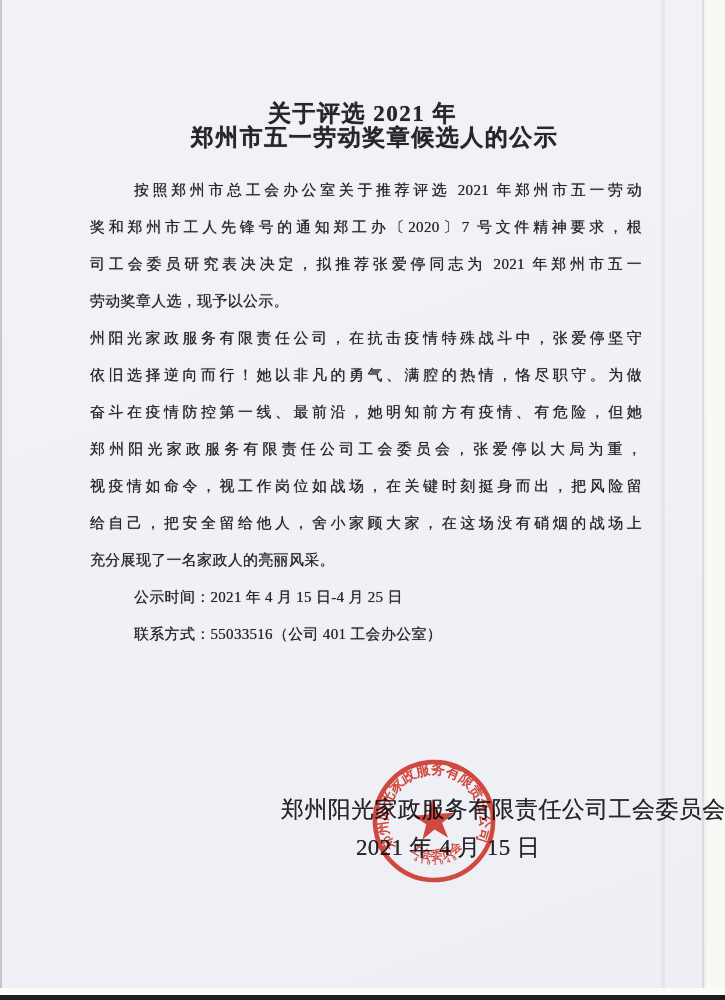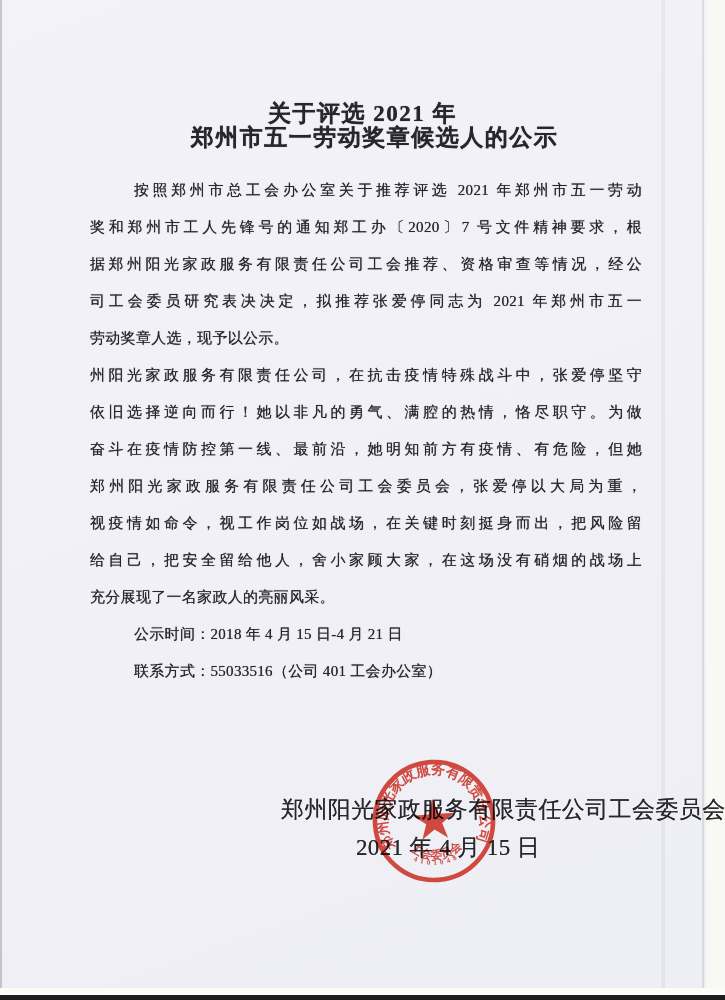--- a/index.html
+++ b/index.html
@@ -63,31 +63,30 @@
   <div class="edge-left"></div>
   <div class="bottom-light"></div>
   <div class="bottom-dark"></div>
 
   <div class="title l1">关于评选 2021 年</div>
   <div class="title l2">郑州市五一劳动奖章候选人的公示</div>
 
   <div class="body-block">
     <div class="line indent fill">按照郑州市总工会办公室关于推荐评选 2021 年郑州市五一劳动</div>
     <div class="line fill">奖和郑州市工人先锋号的通知郑工办〔2020〕7 号文件精神要求，根</div>
-    <div class="line fill">据郑州阳光家政服务有限责任公司工会推荐、资格审查等情况，经公</div>
     <div class="line fill">司工会委员研究表决决定，拟推荐张爱停同志为 2021 年郑州市五一</div>
     <div class="line">劳动奖章人选，现予以公示。</div>
     <div class="line fill">州阳光家政服务有限责任公司，在抗击疫情特殊战斗中，张爱停坚守</div>
     <div class="line fill">依旧选择逆向而行！她以非凡的勇气、满腔的热情，恪尽职守。为做</div>
     <div class="line fill">奋斗在疫情防控第一线、最前沿，她明知前方有疫情、有危险，但她</div>
     <div class="line fill">郑州阳光家政服务有限责任公司工会委员会，张爱停以大局为重，</div>
     <div class="line fill">视疫情如命令，视工作岗位如战场，在关键时刻挺身而出，把风险留</div>
     <div class="line fill">给自己，把安全留给他人，舍小家顾大家，在这场没有硝烟的战场上</div>
     <div class="line">充分展现了一名家政人的亮丽风采。</div>
-    <div class="line indent">公示时间：2018 年 4 月 15 日-4 月 21 日</div>
+    <div class="line indent">公示时间：2021 年 4 月 15 日-4 月 25 日</div>
     <div class="line indent">联系方式：55033516（公司 401 工会办公室）</div>
   </div>
 
   <div class="sig">
     <div class="company">郑州阳光家政服务有限责任公司工会委员会</div>
     <div class="date">2021 年 4 月 15 日</div>
   </div>
 
   <svg class="seal" viewBox="0 0 134 134">
     <defs>

